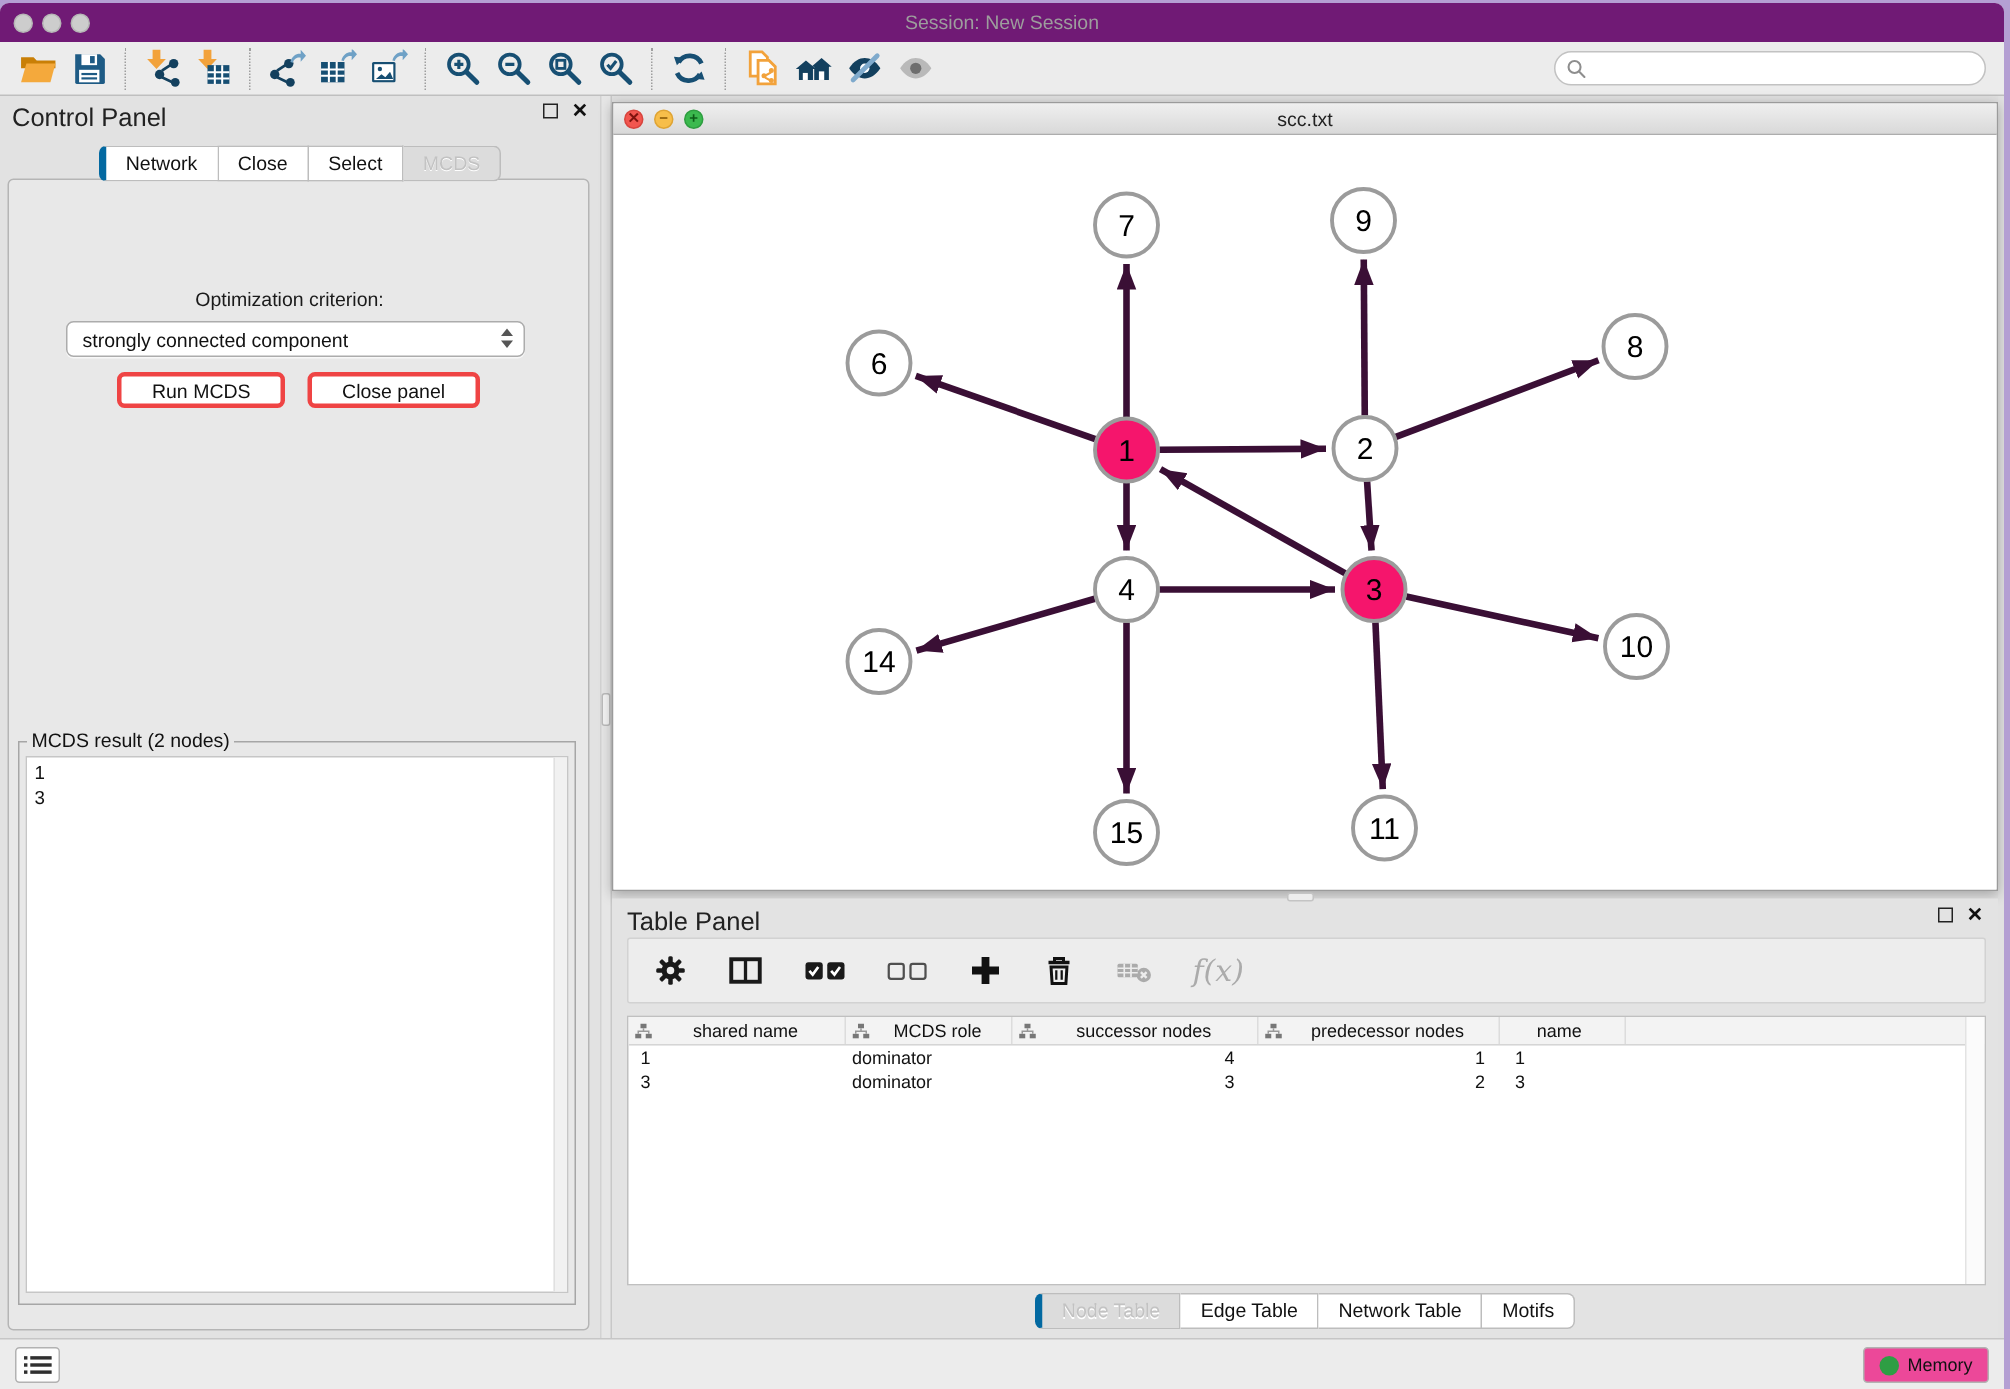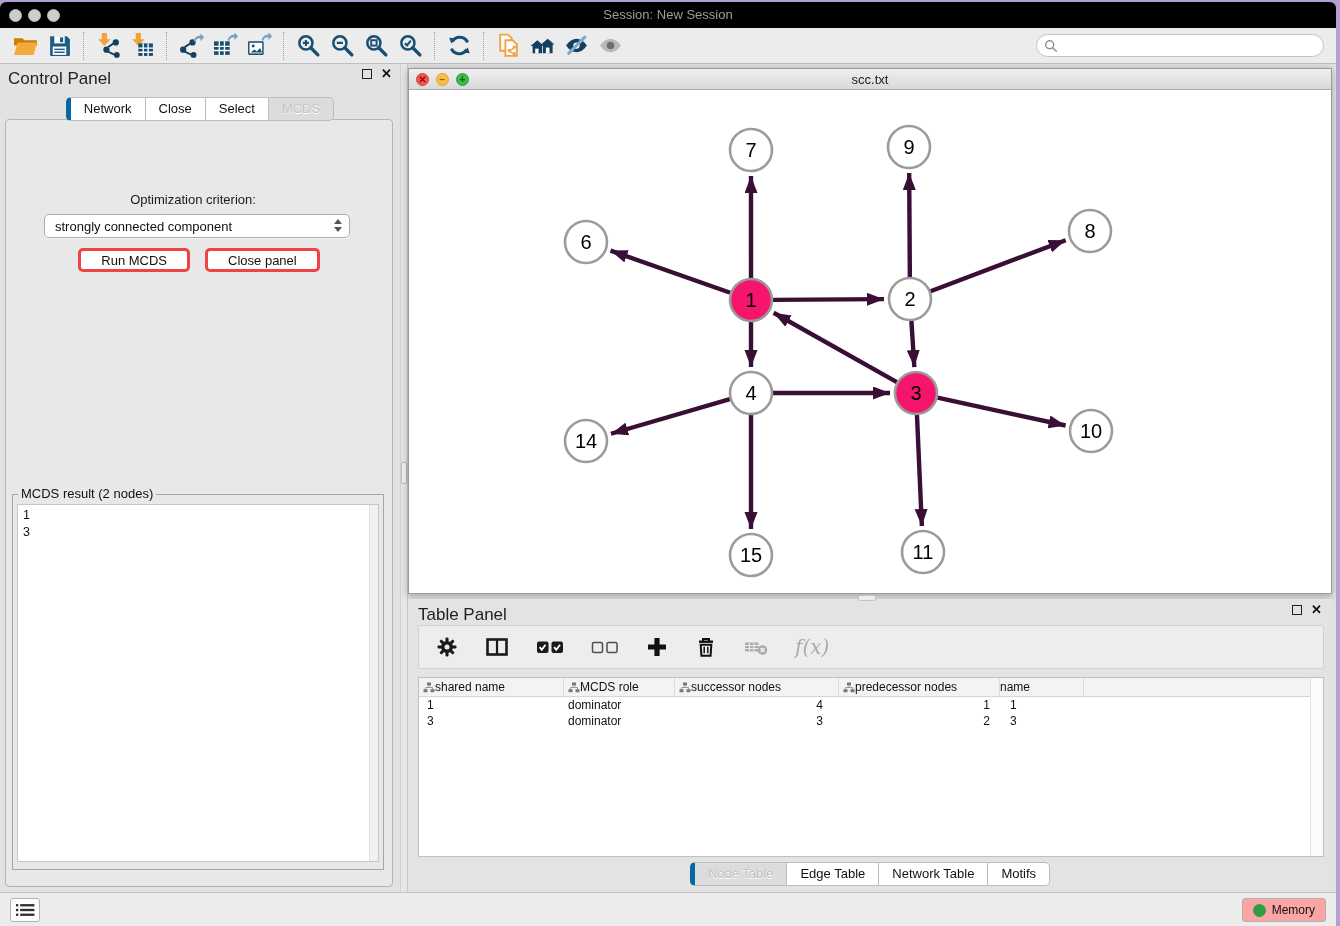--- a/index.html
+++ b/index.html
@@ -3,21 +3,21 @@
 <meta charset="utf-8">
 <style>
   * { margin:0; padding:0; box-sizing:border-box; }
   html,body { width:1340px; height:926px; overflow:hidden; }
   body { background:#B49FD3; font-family:"Liberation Sans", sans-serif; -webkit-font-smoothing:antialiased; }
 
   .app { position:absolute; left:0; top:2px; width:1336px; height:924px; background:#E2E2E2;
          border-radius:6px 6px 0 0; overflow:hidden; }
 
   
-  .titlebar { position:absolute; left:0; top:0; width:100%; height:26px; background:#000000; }
+  .titlebar { position:absolute; left:0; top:0; width:100%; height:26px; background:#701a75; }
   .traffic { position:absolute; top:7px; width:13px; height:13px; border-radius:50%;
              background:#CDCDCD; border:1px solid #B6B6B6; }
   .t1{left:9px;} .t2{left:28px;} .t3{left:47px;}
   .titlebar .title { position:absolute; left:0; right:0; top:5px; text-align:center;
                      font-size:13px; color:#9D9D9D; }
 
   
   .toolbar { position:absolute; left:0; top:26px; width:100%; height:36px; background:#ECECEC;
              border-bottom:1px solid #BFBFBF; display:flex; align-items:center; padding-left:8px; }
   .tbtn { width:34px; height:30px; display:flex; align-items:center; justify-content:center; }
@@ -98,39 +98,39 @@
   .tp-toolbar { position:absolute; left:10px; right:8px; top:26px; height:44px; background:#EDEDED;
                 border:1px solid #D2D2D2; border-radius:2px; display:flex; align-items:center;
                 padding-left:17px; gap:27px; }
   .tp-btn { display:flex; align-items:center; justify-content:center; }
   .fx { font-family:"DejaVu Serif", serif; font-style:italic; font-size:20px; color:#ABABAB; }
 
   .nt-wrap { position:absolute; left:10px; right:8px; top:78px; height:180px; background:#fff;
              border:1px solid #C0C0C0; overflow:hidden; }
   .nt-head { display:flex; height:19px; background:#F3F3F3; border-bottom:1px solid #D5D5D5; }
   .th { display:flex; align-items:center; border-right:1px solid #DCDCDC; font-size:12px; color:#111; }
-  .th .thlabel { flex:1; text-align:left; padding-right:4px; }
+  .th .thlabel { flex:1; text-align:center; padding-right:4px; }
   .th svg { margin-left:4px; flex:none; }
   .tr { display:flex; height:16px; align-items:center; }
   .td { font-size:12px; color:#111; overflow:hidden; white-space:nowrap; }
   .c0 { width:145px; } .c1 { width:111px; } .c2 { width:164px; } .c3 { width:161px; } .c4 { width:84px; }
   .td.c0 { padding-left:8px; } .td.c1 { padding-left:4px; }
   .td.c2 { text-align:right; padding-right:16px; } .td.c3 { text-align:right; padding-right:10px; }
   .td.c4 { padding-left:10px; }
   .nt-scroll { position:absolute; right:0; top:0; bottom:0; width:13px; background:#FBFBFB;
                border-left:1px solid #E3E3E3; }
   .tp-tabs { position:absolute; left:0; right:0; bottom:6px; display:flex; justify-content:center; }
   .tp-header-icons { position:absolute; right:10px; top:5px; display:flex; gap:9px; align-items:center; }
 
   
   .statusbar { position:absolute; left:0; bottom:0; width:100%; height:34px; background:#ECECEC;
                border-top:1px solid #C6C6C6; }
   .task-btn { position:absolute; left:10px; top:5px; width:30px; height:24px; background:#FDFDFD;
               border:1px solid #B2B2B2; border-radius:3px; display:flex; align-items:center; justify-content:center; }
-  .memory-btn { position:absolute; right:10px; top:5px; height:24px; background:#fca5a5;
+  .memory-btn { position:absolute; right:10px; top:5px; height:24px; background:#ec4899;
                 border:1px solid #B2B2B2; border-radius:3px; display:flex; align-items:center;
                 gap:6px; padding:0 10px; font-size:12px; color:#111;margin-left:16px; }
   .mem-dot { width:13px; height:13px; border-radius:50%; background:#2E9E44; }
 </style>
 </head>
 <body>
 
 <div class="app">
 
   <div class="titlebar">

